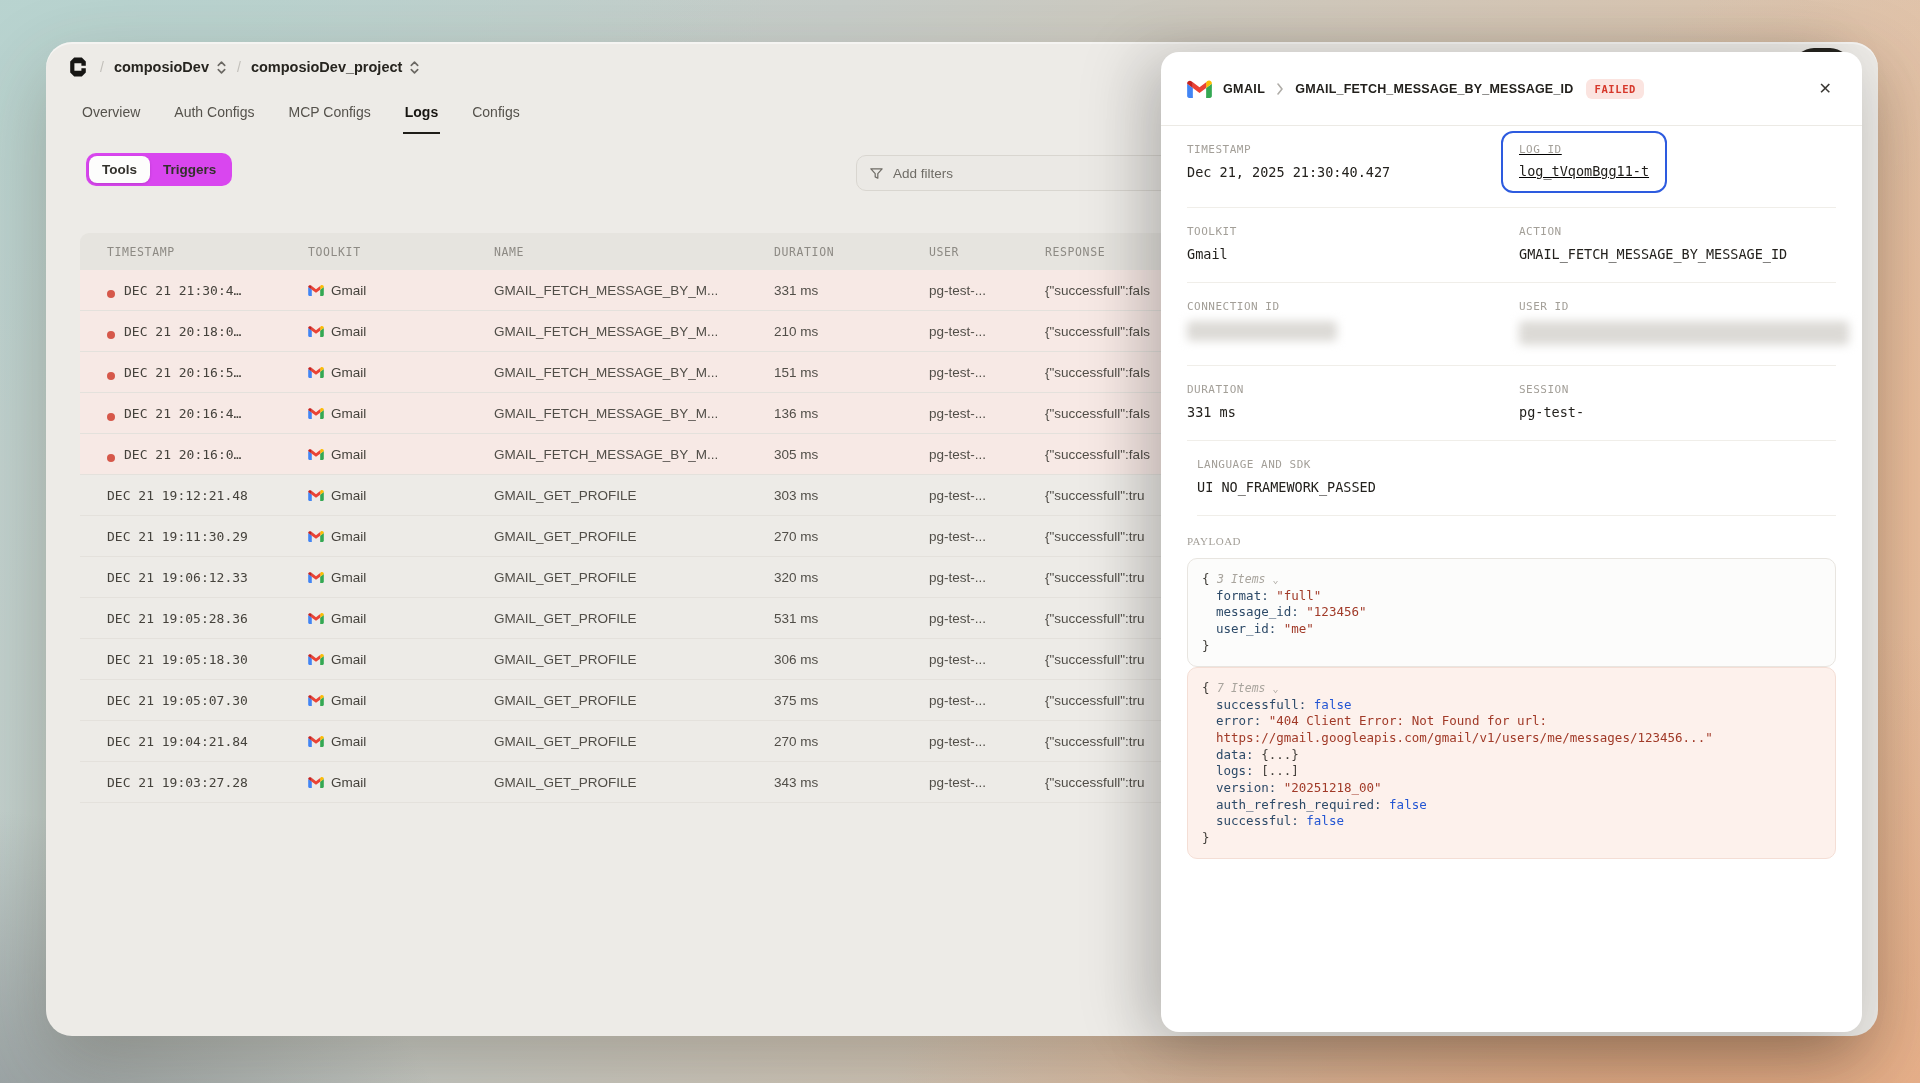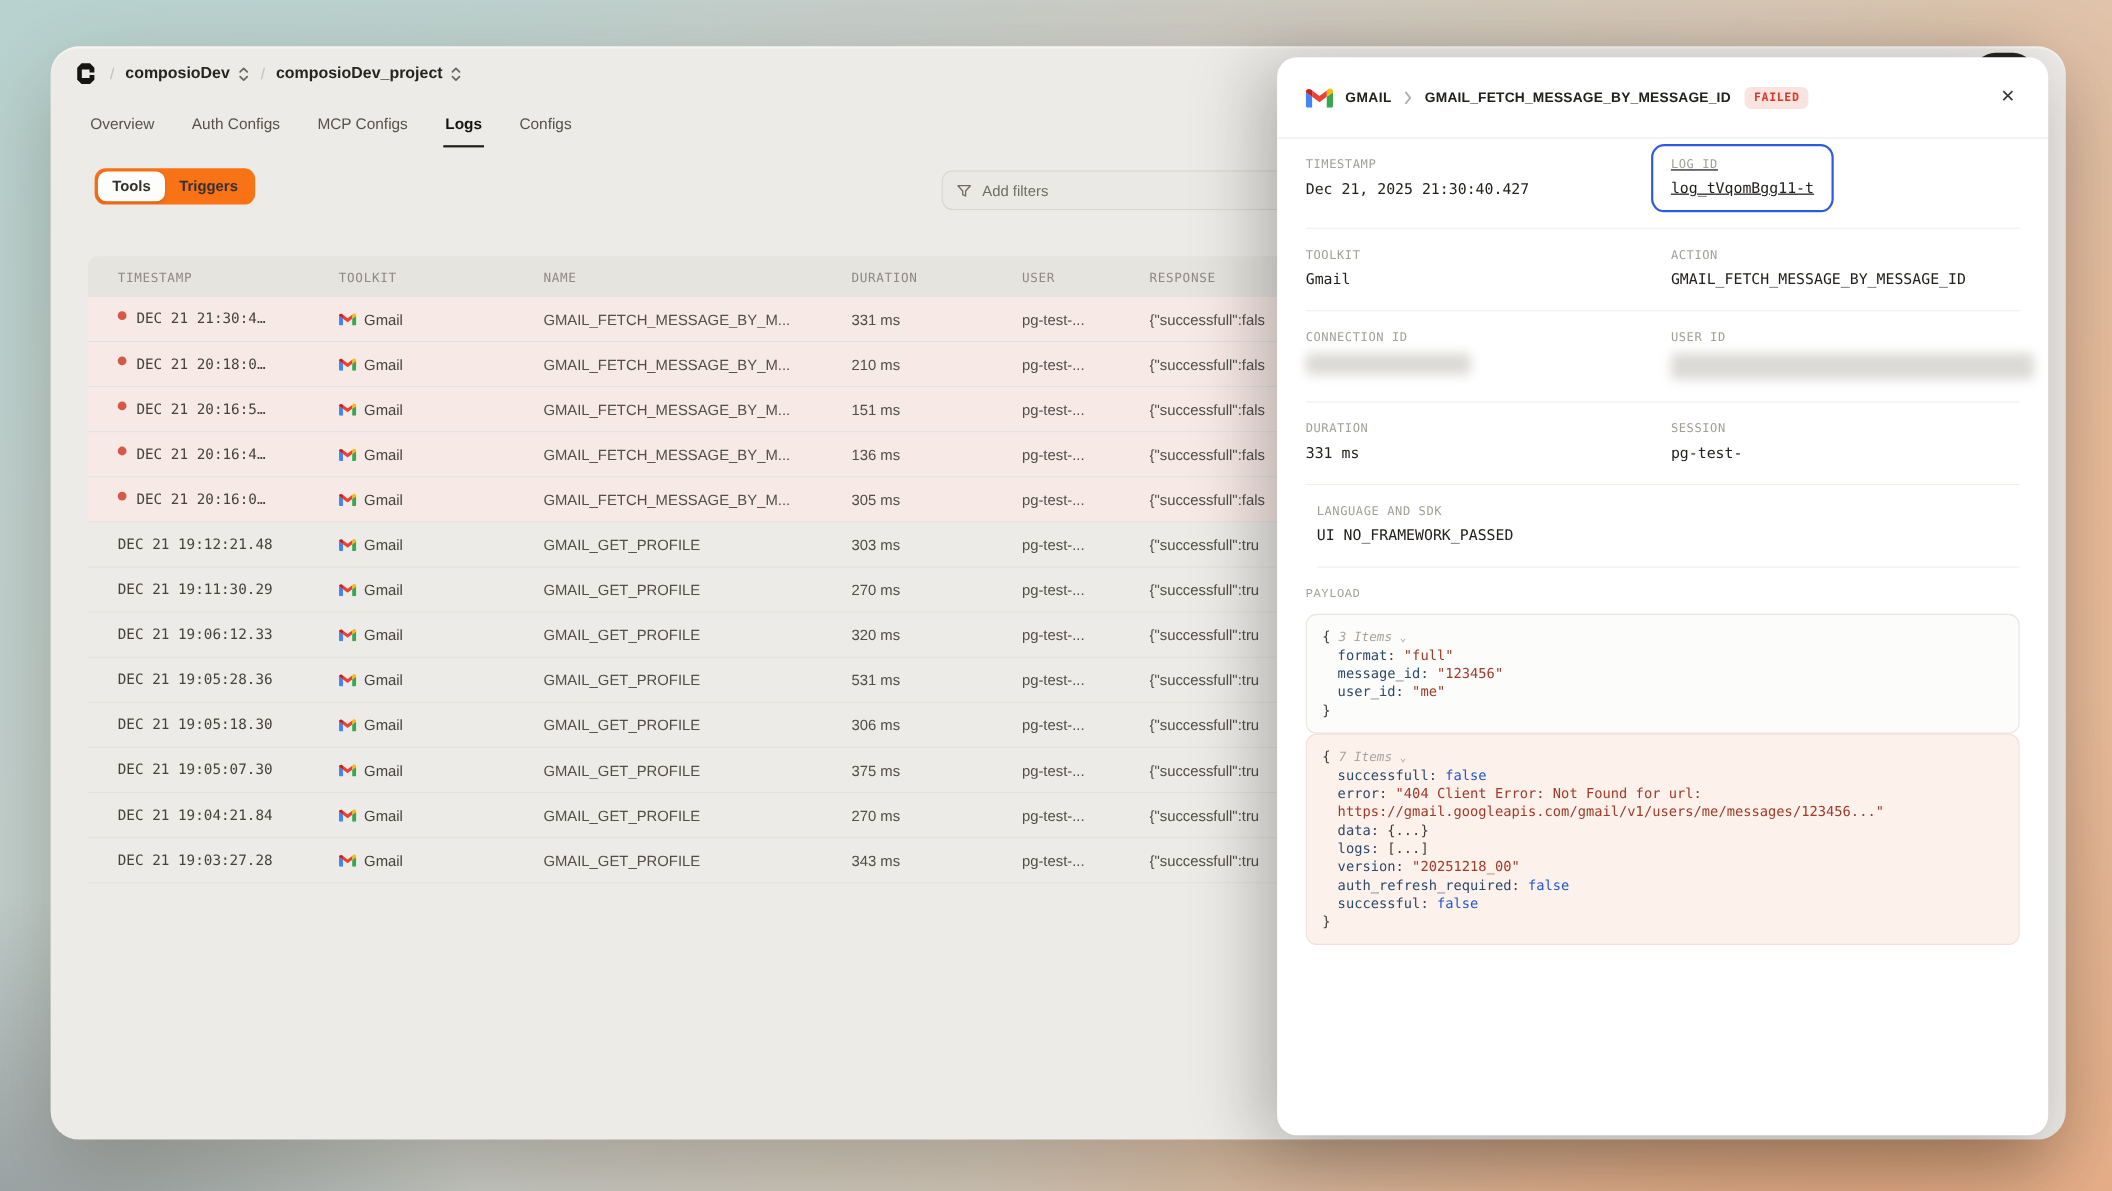--- a/index.html
+++ b/index.html
@@ -25,35 +25,35 @@
   .breadcrumb{position:absolute;left:20px;top:11px;display:flex;align-items:center;gap:10px;height:28px;}
   .logo{width:24px;height:24px;display:flex;align-items:center;}
   .crumb-sep{color:#c2bfba;font-size:14px;}
   .crumb-item{display:flex;align-items:center;gap:7px;font-size:14.5px;font-weight:700;color:#26241f;cursor:pointer;}
   .updown{display:flex;}
   
   .tabs{position:absolute;left:34px;top:58px;display:flex;gap:30px;}
   .tab{font-size:14px;color:#55524c;padding:4px 2px 12px;cursor:pointer;}
   .tab.active{color:#171511;font-weight:700;border-bottom:2px solid #1f1d18;}
   
-  .toggle-group{position:absolute;left:40px;top:111px;display:inline-flex;background:#f97316;border-radius:10px;padding:3px;justify-content:flex-end;}
+  .toggle-group{position:absolute;left:40px;top:111px;display:inline-flex;background:#d946ef;border-radius:10px;padding:3px;justify-content:flex-end;}
   .toggle-btn{font-size:13.5px;font-weight:600;color:#33312c;padding:6px 13px;border-radius:8px;cursor:pointer;}
   .toggle-btn.active{background:#fdfdfc;box-shadow:0 1px 3px rgba(0,0,0,.14);}
   
   .filter-bar{position:absolute;left:810px;top:113px;width:430px;height:36px;box-sizing:border-box;
     background:#ebe9e5;border:1px solid #d9d6d0;border-radius:10px;display:flex;align-items:center;gap:9px;padding:0 12px;
     color:#6f6c66;font-size:13.5px;cursor:pointer;}
   
   .logs-table{position:absolute;left:34px;top:191px;width:1764px;}
   .t-grid{display:grid;grid-template-columns:201px 186px 280px 155px 116px 1fr;align-items:center;padding-left:27px;}
   .t-head{height:37px;background:#e6e4df;border-radius:9px 9px 0 0;}
   .t-head .th{font-family:"DejaVu Sans Mono",monospace;font-size:11.5px;letter-spacing:.6px;color:#8d8a84;}
   .t-row{height:40px;border-bottom:1px solid #e4e1dc;cursor:pointer;}
   .t-row.failed{background:#f7e9e5;}
-  .c-time{display:flex;align-items:flex-start;gap:9px;font-family:"DejaVu Sans Mono",monospace;font-size:13px;color:#45423c;}
+  .c-time{display:flex;align-items:flex-end;gap:9px;font-family:"DejaVu Sans Mono",monospace;font-size:13px;color:#45423c;}
   .dot{width:8px;height:8px;border-radius:50%;background:#d6584a;flex:0 0 auto;}
   .c-toolkit{display:flex;align-items:center;gap:7px;font-size:13.5px;color:#45423c;}
   .c-plain{font-size:13.5px;color:#514e48;white-space:nowrap;overflow:hidden;}
   
   .panel{position:absolute;left:1161px;top:52px;width:701px;height:980px;background:#ffffff;border-radius:18px;
     box-shadow:-28px 0 60px rgba(0,0,0,.13),0 22px 60px rgba(0,0,0,.15);z-index:10;overflow:hidden;box-sizing:border-box;}
   .panel-header{display:flex;align-items:center;height:73px;padding:0 26px;border-bottom:1px solid #eceae5;}
   .ph-toolkit{font-size:12.5px;font-weight:700;letter-spacing:.4px;color:#22201c;margin-left:11px;}
   .ph-sep{margin:0 11px;display:flex;align-items:center;}
   .ph-action{font-size:12.5px;font-weight:700;letter-spacing:.2px;color:#22201c;}
@@ -63,21 +63,21 @@
   .panel-body{padding:0 26px;}
   .row2{display:grid;grid-template-columns:332px 1fr;border-bottom:1px solid #f0eee9;padding:17px 0 20px;}
   .row1{border-bottom:1px solid #f0eee9;padding:17px 0 20px;margin-left:10px;}
   .f-label{font-family:"DejaVu Sans Mono",monospace;font-size:11px;letter-spacing:.5px;color:#a39f98;margin-bottom:8px;}
   .f-value{font-family:"DejaVu Sans Mono",monospace;font-size:13.5px;color:#23211d;}
   .hl-box{display:inline-block;border:2px solid #2d5bdf;border-radius:12px;padding:10px 16px 12px;margin:-12px 0 -6px -18px;text-decoration:underline;}
   .hl-box .f-label{margin-bottom:7px;}
   .blur-blob{border-radius:4px;background:#dcdad6;filter:blur(5px);}
   .blob-conn{width:150px;height:20px;margin-top:3px;}
   .blob-user{width:330px;height:24px;margin-top:1px;}
-  .sec-label{font-family:Liberation Mono, monospace;font-size:11px;letter-spacing:.5px;color:#a39f98;margin:19px 0 11px;}
+  .sec-label{font-family:Liberation Serif, serif;font-size:11px;letter-spacing:.5px;color:#a39f98;margin:19px 0 11px;}
   .code-box{border:1px solid #e8e5e0;background:#fcfcfb;border-radius:10px;padding:12px 14px;
     font-family:"DejaVu Sans Mono",monospace;font-size:12.5px;line-height:1.33;color:#3f3c37;}
   .code-box.error{background:#fdf1ec;border-color:#f4ded5;}
   .json-line{margin-left:14px;overflow-wrap:break-word;}
   .json-meta{color:#a9a59e;font-style:italic;font-size:11.5px;}
   .json-chev{color:#a9a59e;font-style:normal;font-size:10px;}
   .j-key{color:#2d4a68;}
   .j-str{color:#a13a28;}
   .j-bool{color:#2456d3;}
   .j-raw{color:#3f3c37;}

